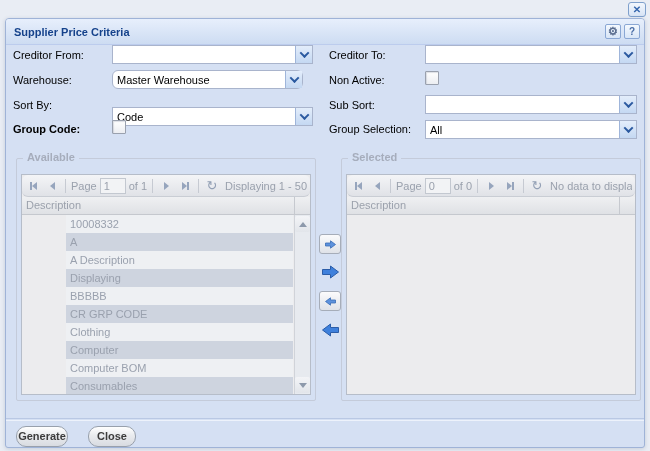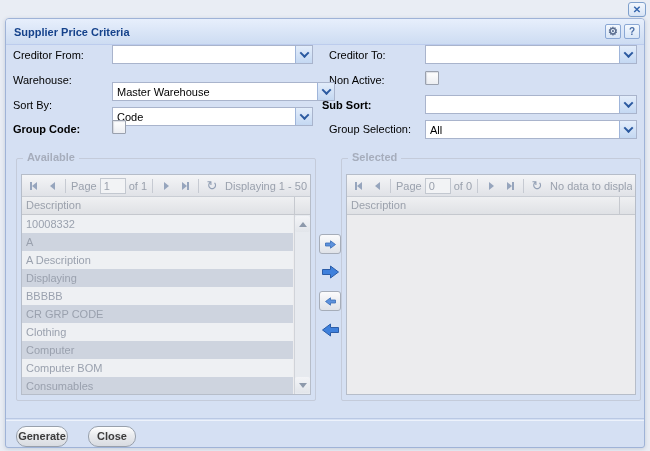--- a/index.html
+++ b/index.html
@@ -83,42 +83,42 @@
     background: #d5e0f3; font-weight: bold; color: #a6adbc;
   }
   .grid {
     position: absolute; left: 4px; top: 15px; width: 290px; height: 221px;
     border: 1px solid #b6bdc9; background: #ececee;
   }
   .pbar {
     height: 22px; display: flex; align-items: center; gap: 3px; padding: 0 3px;
     background: linear-gradient(#f4f5f7, #e0e2e7);
     border-bottom: 1px solid #c9cdd4;
-    color: #9aa1ad; overflow: hidden; white-space: nowrap;
+    color: #9aa1ad; overflow: hidden; white-space: nowrap; border-radius: 6px;
   }
   .nav-btn { width: 16px; height: 16px; display: flex; align-items: center; justify-content: center; gap: 0; cursor: pointer; flex: none; }
   .tri-l { width: 0; height: 0; border: 4px solid transparent; border-right: 5px solid #96a5bd; border-left: none; }
   .tri-r { width: 0; height: 0; border: 4px solid transparent; border-left: 5px solid #96a5bd; border-right: none; }
   .vbar { width: 2px; height: 8px; background: #96a5bd; flex: none; }
   .sep { width: 1px; height: 14px; background: #c6cad2; margin: 0 2px; flex: none; }
   .page-input {
     width: 26px; height: 16px; border: 1px solid #c3c8d0; background: #f2f3f5;
     color: #9aa1ad; font-size: 11px; font-family: "Liberation Sans", sans-serif;
     padding-left: 3px; flex: none;
   }
   .refresh { width: 16px; height: 16px; color: #93a0b5; font-size: 13px; line-height: 15px; text-align: center; cursor: pointer; flex: none; }
   .pbar .status { flex: 1; margin-left: 2px; overflow: hidden; }
   .ghead {
     height: 18px; display: flex;
     background: linear-gradient(#eff0f2, #dfe1e5);
     border-bottom: 1px solid #c5c8ce; color: #9ba1ac;
   }
   .ghead .hcell { flex: 1; padding: 2px 0 0 4px; border-right: 1px solid #c6c9cf; overflow: hidden; white-space: nowrap; }
   .ghead .hstub { width: 15px; }
-  .gbody { position: relative; height: 179px; overflow: hidden; }
+  .gbody { position: relative; height: 179px; overflow: hidden; margin-left: 44px; }
   .rows { position: absolute; left: 0; top: 0; right: 17px; bottom: 0; overflow: hidden; }
   .grid-row { height: 18px; line-height: 18px; padding-left: 4px; color: #9aa1ae; white-space: nowrap; overflow: hidden; cursor: pointer; }
   .grid-row.odd { background: #eef0f3; }
   .grid-row.even { background: #ced4df; }
   .scrollbar {
     position: absolute; right: 0; top: 0; bottom: 0; width: 16px;
     background: #e7eaef; border-left: 1px solid #d0d3d9;
   }
   .sb-btn { position: absolute; left: 0; width: 15px; height: 16px; background: linear-gradient(#f3f4f7,#e2e5ea); display: flex; align-items: center; justify-content: center; cursor: pointer; border-radius: 2px; }
   .sb-up { top: 1px; } .sb-down { bottom: 1px; }
@@ -159,38 +159,38 @@
     <span class="title">Supplier Price Criteria</span>
     <span class="tool-btn gear">⚙</span>
     <span class="tool-btn">?</span>
   </div>
 
   <div class="lbl" style="left:7px;top:28px;">Creditor From:</div>
   <div class="lbl" style="left:323px;top:28px;">Creditor To:</div>
   <div class="lbl" style="left:7px;top:53px;">Warehouse:</div>
   <div class="lbl" style="left:323px;top:53px;">Non Active:</div>
   <div class="lbl" style="left:7px;top:78px;">Sort By:</div>
-  <div class="lbl" style="left:316px;top:78px;font-weight:bold;">Sub Sort:</div>
+  <div class="lbl" style="left:323px;top:78px;">Sub Sort:</div>
   <div class="lbl bold" style="left:7px;top:102px;">Group Code:</div>
   <div class="lbl" style="left:323px;top:102px;">Group Selection:</div>
 
   <div class="combo" style="left:106px;top:26px;width:201px;">
     <span class="val"></span>
     <span class="trigger">
         <span class="chev"></span>
       </span>
   </div>
   <div class="combo" style="left:419px;top:26px;width:212px;">
     <span class="val"></span>
     <span class="trigger">
         <span class="chev"></span>
       </span>
   </div>
 
-  <div class="combo" style="left:106px;top:63px;width:223px;">
+  <div class="combo" style="left:106px;top:51px;width:191px;border-radius:6px;">
     <span class="val">Master Warehouse</span>
     <span class="trigger">
         <span class="chev"></span>
       </span>
   </div>
   <span class="checkbox" style="left:419px;top:52px;"></span>
 
   <div class="combo" style="left:106px;top:88px;width:201px;">
     <span class="val">Code</span>
     <span class="trigger">

